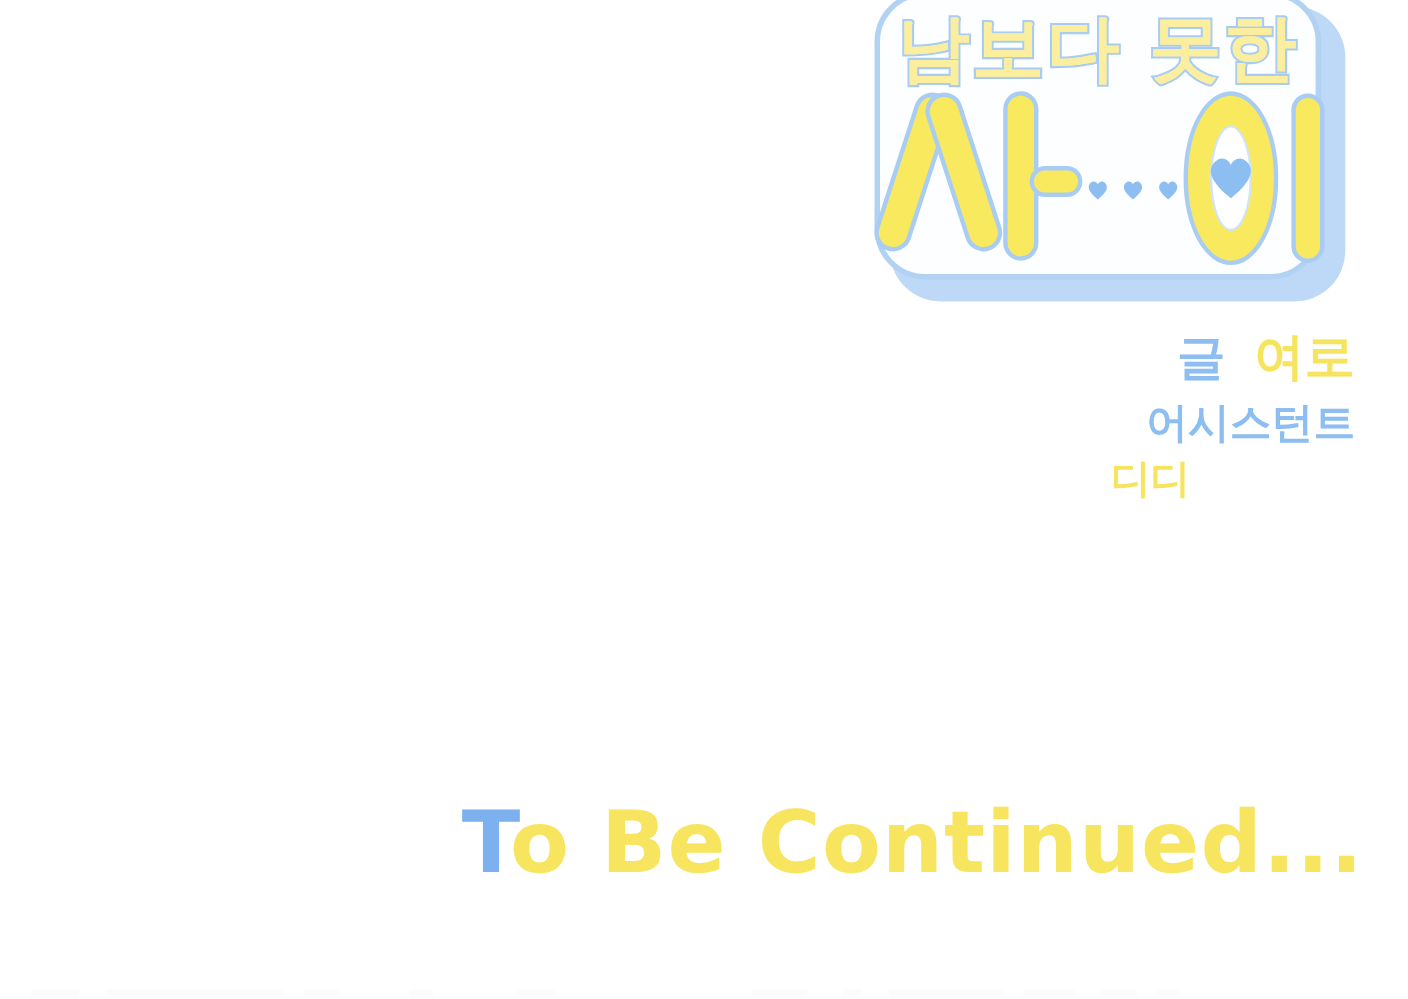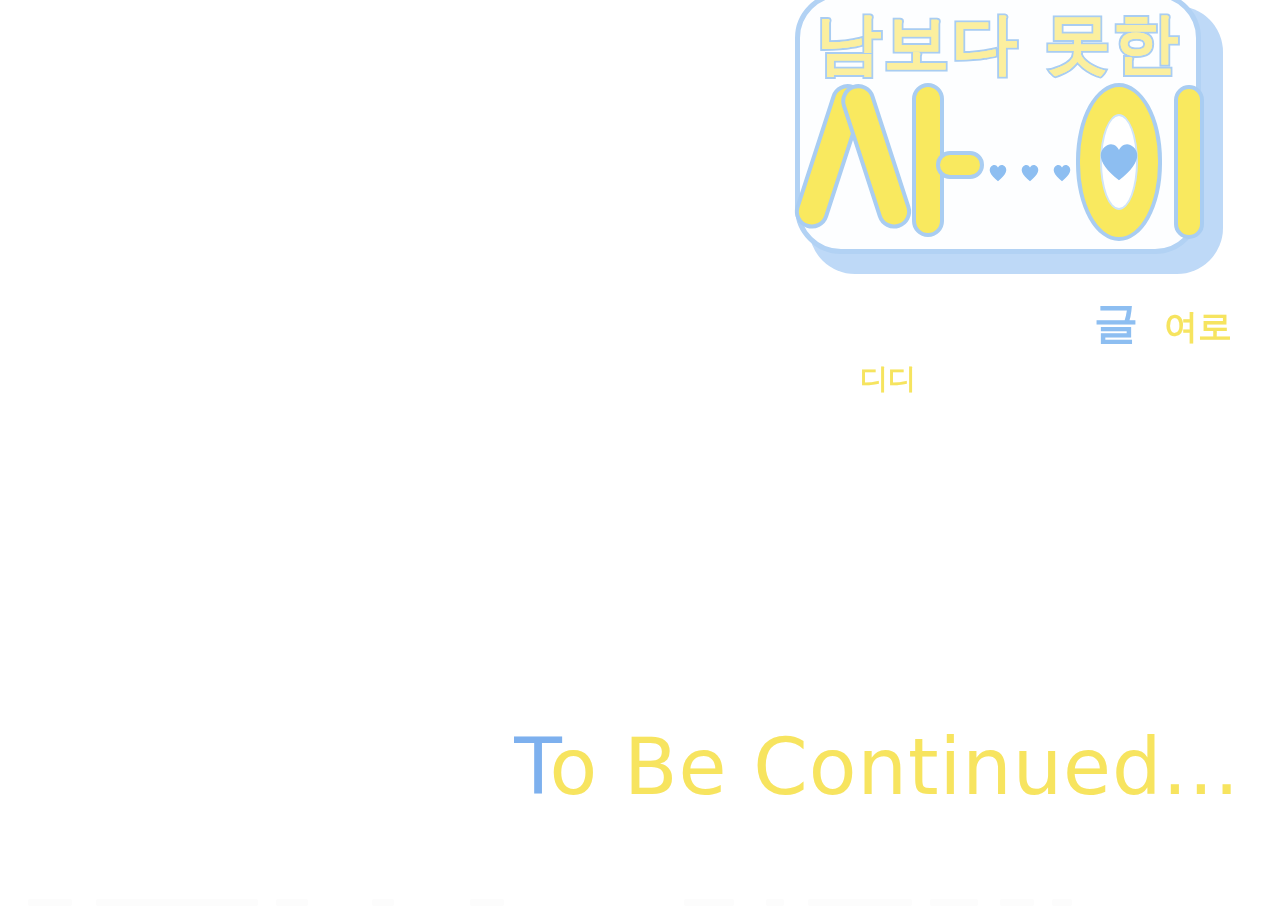--- a/index.html
+++ b/index.html
@@ -181,55 +181,55 @@
     font-weight: 800;
     line-height: 1.05;
   }
   .credit-role {
     color: #8dbef1;
     font-size: 44px;
     font-weight: 800;
   }
   .credit-name {
     color: #f6e45f;
-    font-size: 34px;
+    font-size: 46px;
     font-weight: 800;
     margin-left: 26px;
   }
   #credit-writer { margin-bottom: 16px; }
   #credit-artist { margin-bottom: 38px; }
 
   #credit-assist-role {
     text-align: right;
     color: #8dbef1;
     font-size: 38px;
     font-weight: 800;
     line-height: 1.05;
     white-space: nowrap;
     margin-bottom: 10px;
   }
   .credit-assist-name {
-    text-align: left;
+    text-align: center;
     color: #f6e45f;
-    font-size: 28px;
+    font-size: 36px;
     font-weight: 800;
     line-height: 1.18;
     white-space: nowrap;
   }
 
   
   #tbc {
     position: absolute;
     left: 0;
     top: 728px;
     width: 1240px;
     text-align: right;
     white-space: nowrap;
     font-size: 78px;
-    font-weight: 400;
+    font-weight: 700;
     letter-spacing: 1px;
     line-height: 1;
     font-family: "DejaVu Sans", "Liberation Sans", sans-serif;
   }
   #tbc-t { color: #7db0ee; }
   #tbc-rest { color: #f7e45f; }
 
   
   #bottom-artifacts {
     position: absolute;
@@ -298,20 +298,21 @@
   </div>
 
   <div id="credits">
 
     <div class="credit-line" id="credit-writer">
       <span class="credit-role">글</span>
       <span class="credit-name">여로</span>
     </div>
 
 
+    <div id="credit-assist-role">어시스턴트</div>
 
     <div class="credit-assist-name">디디</div>
 
 
   </div>
 
   <div id="tbc">
     <span id="tbc-t">T</span><span id="tbc-rest">o Be Continued...</span>
   </div>
 

